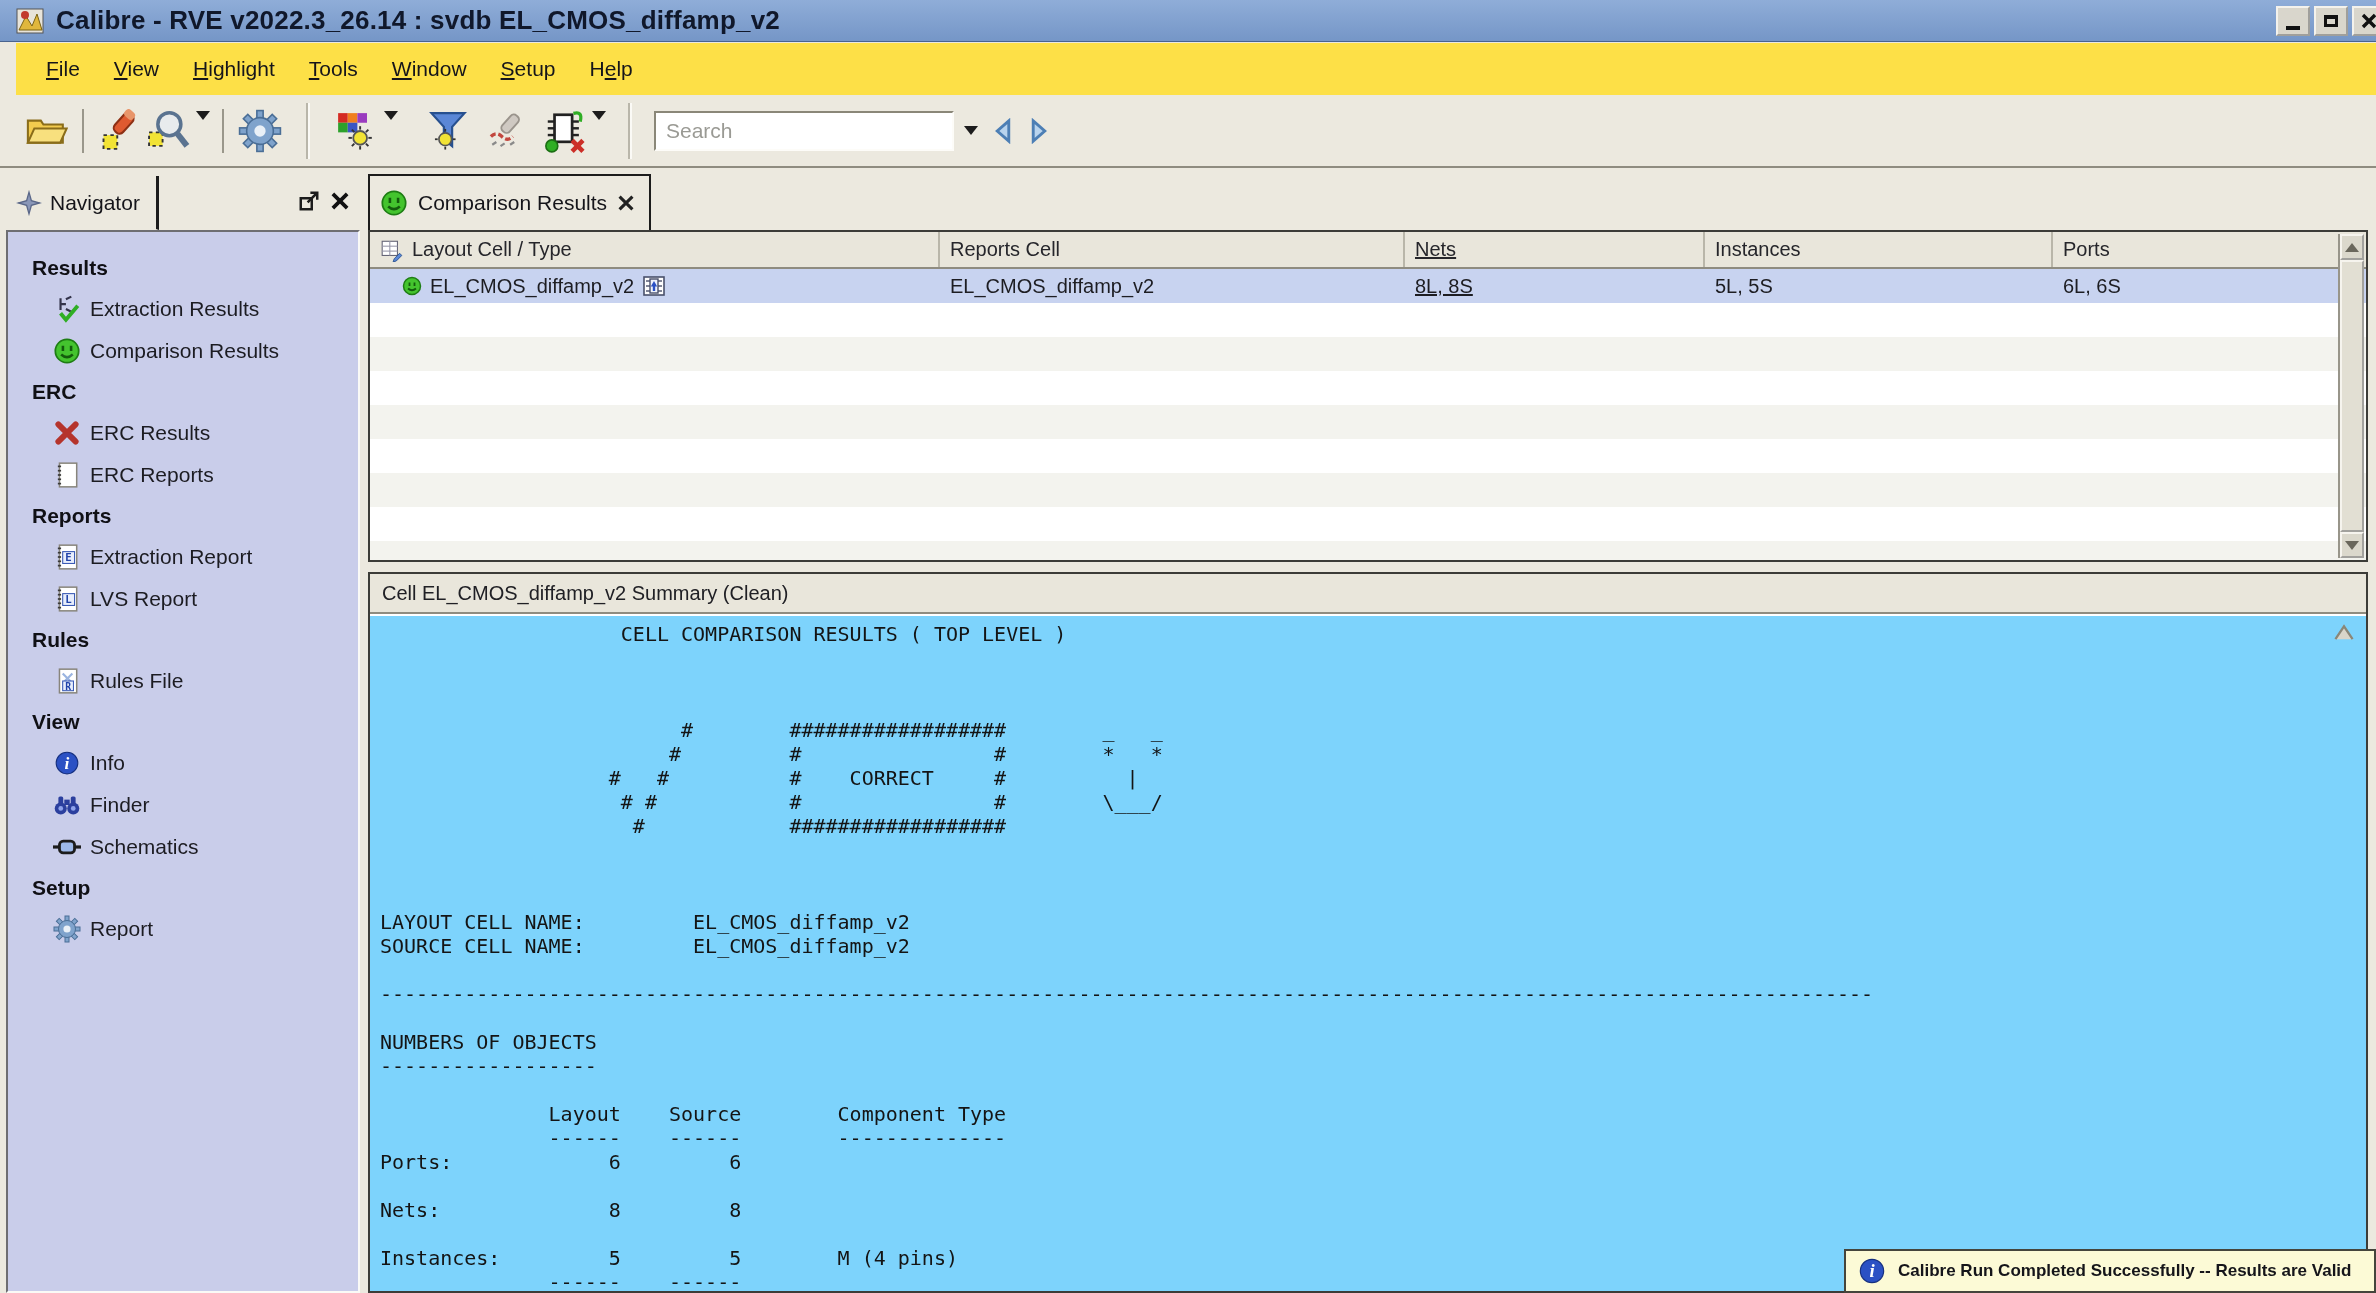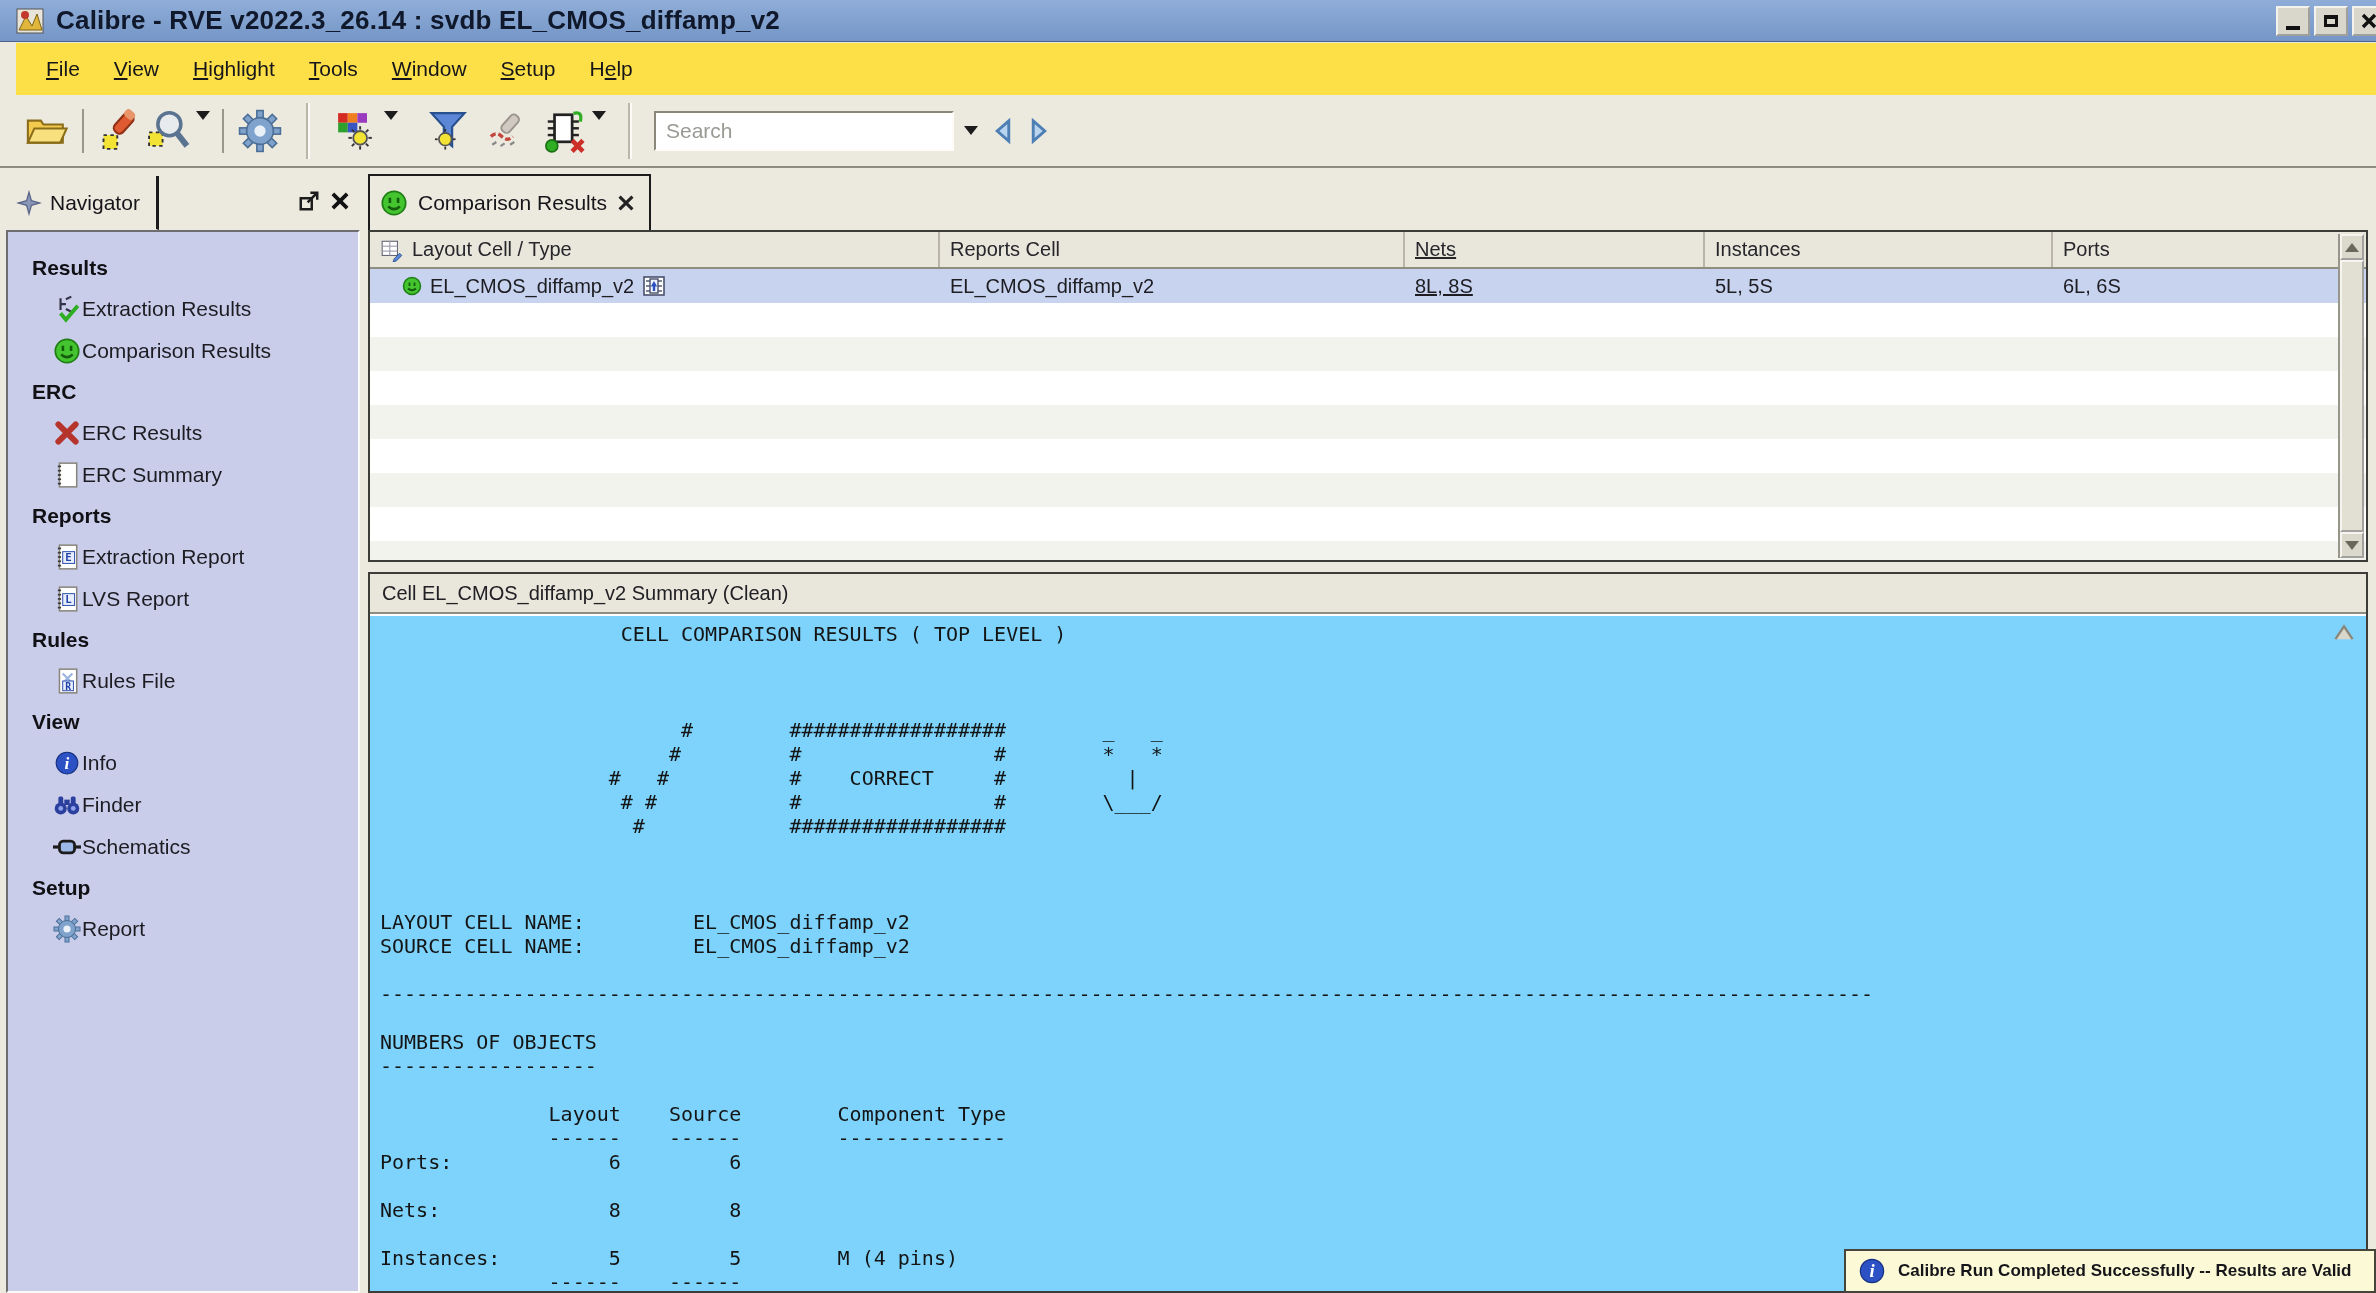--- a/index.html
+++ b/index.html
@@ -58,21 +58,21 @@
     padding:0 16px 0 10px; background:#ece9df;
     border-right:3px solid #1c1c1c; border-bottom:1px solid #ece9df; font-size:21px; color:#15151a;
   }
   .nav-dock-controls { margin-left:auto; display:flex; align-items:center; gap:10px; padding-right:10px; }
   .nav-body {
     position:absolute; left:0; top:58px; right:0; bottom:0;
     background:#c9cdea; border:2px solid #6e6e72; border-right-color:#fafaf6; border-bottom-color:#fafaf6;
     padding-top:16px;
   }
   .nav-section-header { font-size:21px; font-weight:bold; color:#101015; padding:8px 0 8px 24px; }
-  .nav-item { display:flex; align-items:center; padding:6px 0 6px 44px; font-size:21px; color:#1c1c22; cursor:default; }
+  .nav-item { display:flex; align-items:center; gap:8px; padding:6px 0 6px 44px; font-size:21px; color:#1c1c22; cursor:default; }
   .nav-item .nicon { width:30px; height:30px; flex:0 0 30px; display:flex; align-items:center; justify-content:center; }
   
   .main { position:absolute; left:368px; top:172px; right:8px; bottom:0; }
   .main-tabrow { position:absolute; left:0; top:0; right:0; height:58px; display:flex; }
   .main-tab {
     height:56px; margin-top:2px; display:flex; align-items:center; gap:10px;
     padding:0 14px 0 10px; background:#ece9df;
     border:2px solid #1c1c1c; border-bottom:none; font-size:21px; color:#15151a;
   }
   .table-panel {
@@ -316,21 +316,21 @@
             <rect x="5" y="2" width="16" height="22" fill="#fff" stroke="#88857c" stroke-width="1.4"></rect>
             <g stroke="#3a3a3a" stroke-width="1.6">
               <line x1="3.5" y1="5" x2="6.5" y2="5"></line>
               <line x1="3.5" y1="9" x2="6.5" y2="9"></line>
               <line x1="3.5" y1="13" x2="6.5" y2="13"></line>
               <line x1="3.5" y1="17" x2="6.5" y2="17"></line>
               <line x1="3.5" y1="21" x2="6.5" y2="21"></line>
             </g>
           </svg>
       </span>
-      <span>ERC Summary</span>
+      <span>ERC Reports</span>
     </div>
     <div class="nav-section-header">Reports</div>
     <div class="nav-item">
       <span class="nicon">
         <svg width="26" height="28" viewBox="0 0 24 26">
             <rect x="5" y="2" width="16" height="22" fill="#fff" stroke="#88857c" stroke-width="1.4"></rect>
             <g stroke="#3a3a3a" stroke-width="1.6">
               <line x1="3.5" y1="5" x2="6.5" y2="5"></line>
               <line x1="3.5" y1="9" x2="6.5" y2="9"></line>
               <line x1="3.5" y1="13" x2="6.5" y2="13"></line>

